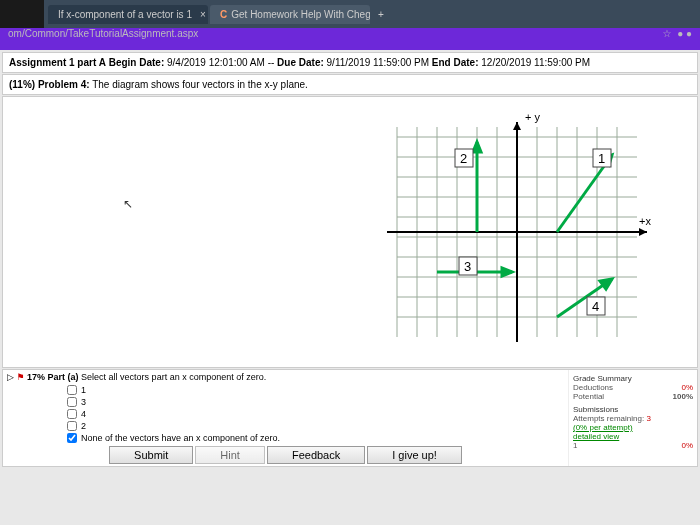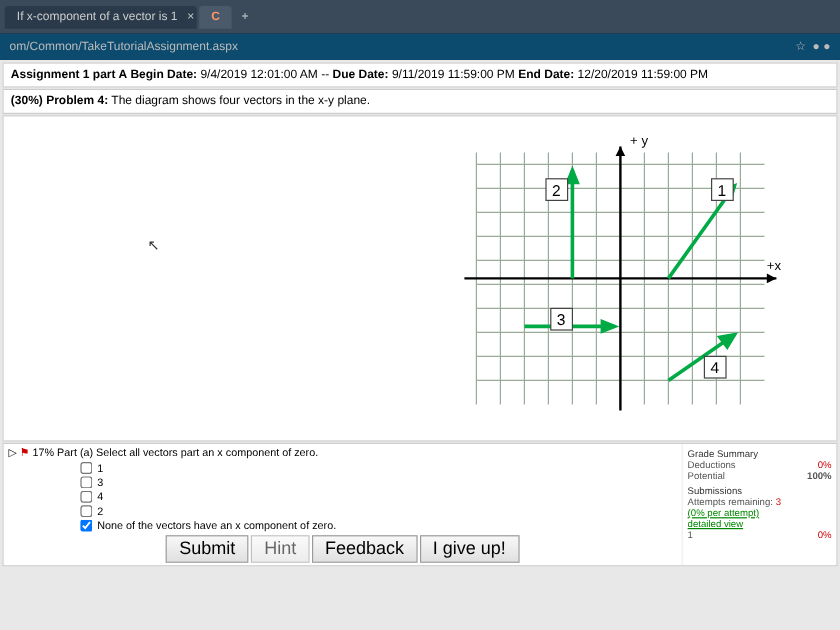--- a/index.html
+++ b/index.html
@@ -12,43 +12,44 @@
     font-size: 11px;
   }
   .browser-chrome {
     background: #3a4a5a;
     height: 28px;
     display: flex;
     align-items: center;
     padding: 0 4px;
     color: #ccc;
     font-size: 10px;
+    margin-left: 44px;
   }
   .tab {
     background: #2a3a4a;
     padding: 4px 10px;
     margin-right: 2px;
     border-radius: 3px 3px 0 0;
     display: flex;
     align-items: center;
     gap: 4px;
     max-width: 140px;
     overflow: hidden;
     white-space: nowrap;
   }
   .tab.active { background: #4a5a6a; }
   .tab-close { margin-left: 4px; }
   .plus-tab { padding: 2px 6px; }
   .url-bar {
-    background: #0c4a6e;
+    background: #6d28d9;
     height: 22px;
     color: #bbb;
     font-size: 10px;
     display: flex;
-    align-items: center;
+    align-items: flex-start;
     padding: 0 8px;
     justify-content: space-between;
   }
   .content-area {
     background: #e8e8e8;
     padding: 2px;
     height: 495px;
     box-sizing: border-box;
   }
   .assignment-header {
@@ -83,30 +84,30 @@
     color: #333;
   }
   .part-section {
     background: #fff;
     border: 1px solid #ccc;
     margin-top: 1px;
     display: flex;
     font-size: 9px;
   }
   .part-left { flex: 1; padding: 2px 4px; }
-  .part-label { font-weight: normal; }
+  .part-label { font-weight: bold; }
   .options { margin: 2px 0 2px 60px; }
   .option-row { display: flex; align-items: center; gap: 4px; padding: 1px 0; }
   .option-row input { margin: 0; width: 10px; height: 10px; }
   .button-row { display: flex; gap: 2px; justify-content: center; margin-top: 2px; }
   .btn {
     background: linear-gradient(#f8f8f8, #e0e0e0);
     border: 1px solid #999;
-    padding: 2px 10px;
-    font-size: 15px;
+    padding: 2px 24px;
+    font-size: 11px;
     cursor: pointer;
   }
   .grade-box {
     width: 120px;
     padding: 4px;
     font-size: 8px;
     color: #555;
     border-left: 1px solid #eee;
   }
   .grade-title { font-weight: normal; color: #333; }
@@ -128,20 +129,21 @@
 </head>
 <body>
 
 <div class="browser-chrome">
   <div class="tab">
     <span>If x-component of a vector is 1</span>
     <span class="tab-close">×</span>
   </div>
   <div class="tab active">
     <span style="color:#f96;font-weight:bold">C</span>
+    <span>Get Homework Help With Cheg</span>
 
   </div>
   <div class="plus-tab">+</div>
 </div>
 
 <div class="url-bar">
   <span>om/Common/TakeTutorialAssignment.aspx</span>
   <span>☆&nbsp;&nbsp;●&nbsp;●</span>
 </div>
 
@@ -152,21 +154,21 @@
     <b>Begin Date:</b>
     <span>9/4/2019 12:01:00 AM</span>
     <span>--</span>
     <b>Due Date:</b>
     <span>9/11/2019 11:59:00 PM</span>
     <b>End Date:</b>
     <span>12/20/2019 11:59:00 PM</span>
   </div>
 
   <div class="problem-header">
-    <b>(30%)</b>
+    <b>(11%)</b>
     <b>Problem 4:</b>
     <span>The diagram shows four vectors in the x-y plane.</span>
   </div>
 
   <div class="diagram-area">
     <span class="cursor">↖</span>
     <svg width="280" height="250" viewBox="0 0 280 250">
       <g stroke="#9a9" stroke-width="1">
         <line x1="20" y1="20" x2="20" y2="230"></line>
           <line x1="40" y1="20" x2="40" y2="230"></line>

